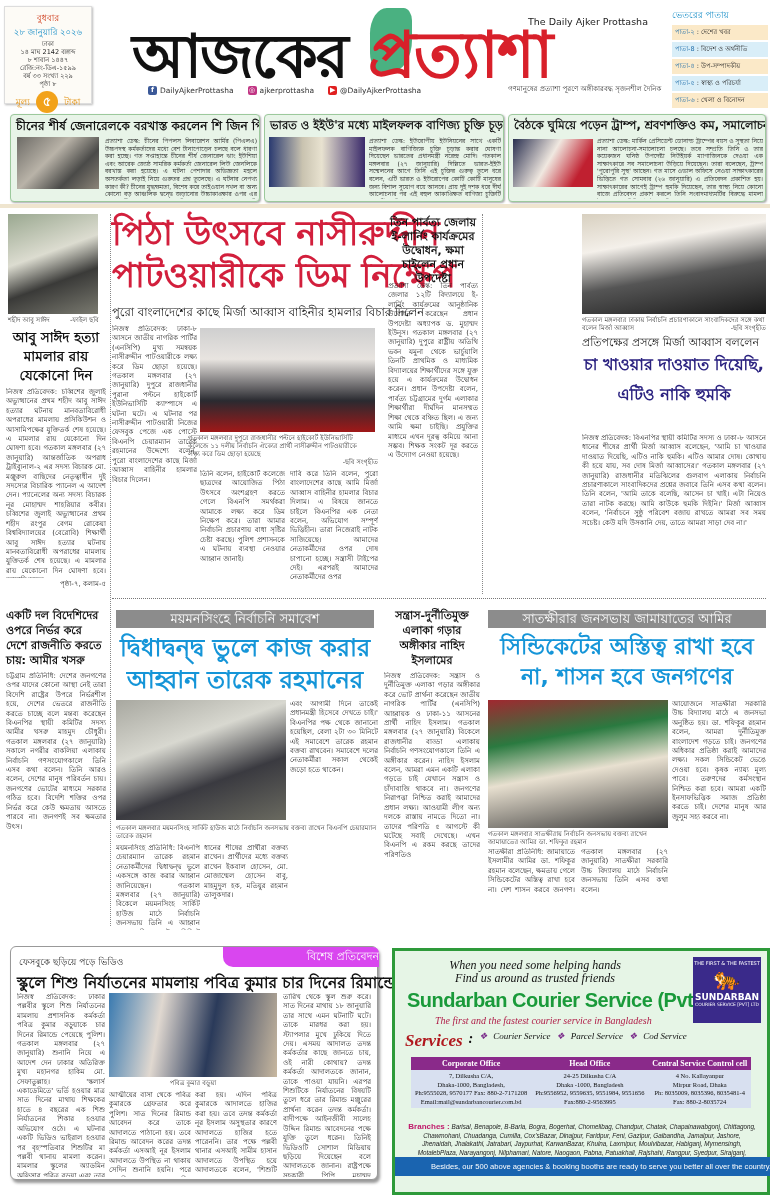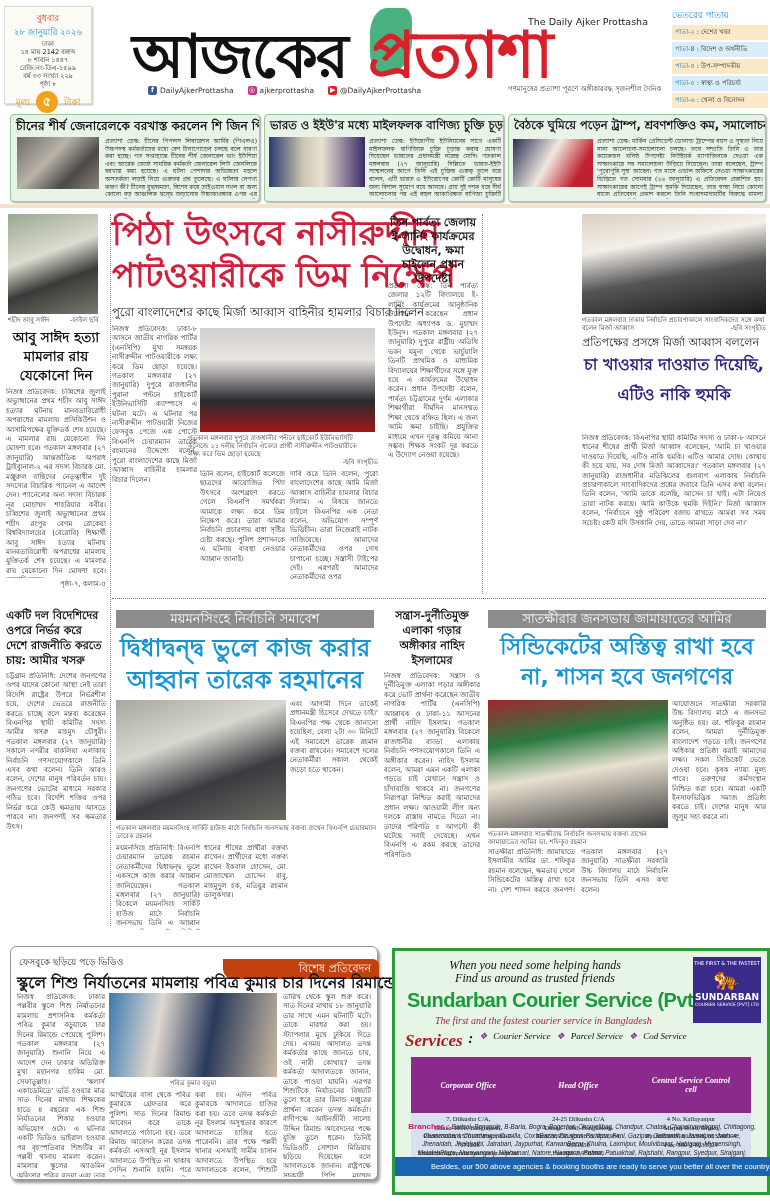--- a/index.html
+++ b/index.html
@@ -41,21 +41,21 @@
 .bottom-box{border:1px solid #999;border-radius:6px;background:#fff;box-shadow:2px 3px 3px #999}
 
 #ad{left:392px;top:948px;width:378px;height:247px;background:#e6f5e6;border:3px solid #2e9a3a}
 #ad .t1{font-family:"Liberation Serif",serif;font-style:italic;font-size:12px;text-align:center;line-height:13px;color:#111}
 #ad .brand{font-family:"Liberation Sans",sans-serif;font-weight:bold;font-size:20px;color:#1a9a3a;letter-spacing:-0.5px}
 #ad .sub{font-family:"Liberation Serif",serif;font-style:italic;font-size:10px;color:#b0204a}
 #ad .services{display:flex;align-items:flex-start;gap:6px;font-family:"Liberation Serif",serif;font-style:italic;font-size:9px}
 #ad .svc-label{color:#b0181e;font-weight:bold;font-size:17px}
 .diamond{color:#7a2c8a;font-size:9px}
 #ad table{border-collapse:collapse;width:100%;font-family:"Liberation Serif",serif;font-size:6.5px;text-align:center}
-#ad th{background:#8a2a8a;color:#fff;font-style:italic;font-weight:bold;font-size:8px;padding:19px}
+#ad th{background:#8a2a8a;color:#fff;font-weight:bold;font-size:8px;padding:2px}
 #ad td{background:#d8e0f0;padding:2px;line-height:8.5px;vertical-align:top}
 #ad .branches{font-size:6.3px;line-height:8.6px;font-style:italic;color:#222;font-family:"Liberation Sans",sans-serif;text-align:center}
 #ad .br-label{color:#c0186a;font-weight:bold;font-style:normal;font-size:8px}
 #ad .footer{background:#1a64b0;color:#fff;font-family:"Liberation Sans",sans-serif;font-size:7.6px;text-align:center;padding:5px 2px}
 #adlogo{right:6px;top:6px;width:68px;height:66px;background:#3a2a8a;text-align:center;color:#fff}
 </style>
 </head>
 <body>
 
 <div id="datebox" class="abs">
@@ -171,21 +171,21 @@
 <div class="abs grey-bar" style="left:488px;top:610px;width:278px;height:18px;line-height:18px">সাতক্ষীরার জনসভায় জামায়াতের আমির</div>
 <div class="abs blue-hl" style="left:484px;top:632px;width:286px;font-size:22px;line-height:30px;text-align:center;white-space:nowrap">সিন্ডিকেটের অস্তিত্ব রাখা হবে</div>
 <div class="abs blue-hl" style="left:484px;top:662px;width:286px;font-size:22px;line-height:30px;text-align:center;white-space:nowrap">না, শাসন হবে জনগণের</div>
 <div class="abs photo" style="left:488px;top:700px;width:180px;height:128px;background:linear-gradient(170deg,#a02830,#2a7a40 30%,#e8e0d0 55%,#3a3a3a)"></div>
 <div class="abs body-text" style="left:672px;top:700px;width:94px;height:226px">আয়োজনে সাতক্ষীরা সরকারি উচ্চ বিদ্যালয় মাঠে এ জনসভা অনুষ্ঠিত হয়। ডা. শফিকুর রহমান বলেন, আমরা দুর্নীতিমুক্ত বাংলাদেশ গড়তে চাই। জনগণের অধিকার প্রতিষ্ঠা করাই আমাদের লক্ষ্য। সকল সিন্ডিকেট ভেঙে দেওয়া হবে। কৃষক ন্যায্য মূল্য পাবে। তরুণদের কর্মসংস্থান নিশ্চিত করা হবে। আমরা একটি ইনসাফভিত্তিক সমাজ প্রতিষ্ঠা করতে চাই। দেশের মানুষ আর জুলুম সহ্য করবে না।</div>
 <div class="abs caption" style="left:488px;top:830px;width:180px">গতকাল মঙ্গলবার সাতক্ষীরায় নির্বাচনি জনসভায় বক্তব্য রাখেন জামায়াতের আমির ডা. শফিকুর রহমান</div>
 <div class="abs body-text" style="left:488px;top:848px;width:180px;height:80px;column-count:2;column-gap:6px">সাতক্ষীরা প্রতিনিধি: জামায়াতে ইসলামীর আমির ডা. শফিকুর রহমান বলেছেন, ক্ষমতায় গেলে সিন্ডিকেটের অস্তিত্ব রাখা হবে না। দেশ শাসন করবে জনগণ। গতকাল মঙ্গলবার (২৭ জানুয়ারি) সাতক্ষীরা সরকারি উচ্চ বিদ্যালয় মাঠে নির্বাচনি জনসভায় তিনি এসব কথা বলেন।</div>
 
 <div class="abs bottom-box" style="left:10px;top:946px;width:368px;height:234px">
   <div class="abs" style="left:8px;top:8px;font-size:9px;color:#222">ফেসবুকে ছড়িয়ে পড়ে ভিডিও</div>
-  <div class="abs" style="left:212px;top:12px;width:156px;height:20px;background:#c2410c;color:#fff;border-radius:0 6px 0 10px;text-align:right;padding-right:8px;line-height:20px;font-size:11px">বিশেষ প্রতিবেদন</div>
+  <div class="abs" style="left:212px;top:0;width:156px;height:20px;background:#d946ef;color:#fff;border-radius:0 6px 0 10px;text-align:right;line-height:20px;font-size:11px">বিশেষ প্রতিবেদন</div>
   <div class="abs" style="left:6px;top:24px;width:356px;font-size:15.5px;white-space:nowrap;font-weight:bold">স্কুলে শিশু নির্যাতনের মামলায় পবিত্র কুমার চার দিনের রিমান্ডে</div>
   <div class="abs body-text" style="left:6px;top:46px;width:88px;height:184px">নিজস্ব প্রতিবেদক: ঢাকার পল্লবীর স্কুলে শিশু নির্যাতনের মামলায় প্রশাসনিক কর্মকর্তা পবিত্র কুমার বড়ুয়াকে চার দিনের রিমান্ডে পেয়েছে পুলিশ। গতকাল মঙ্গলবার (২৭ জানুয়ারি) শুনানি নিয়ে এ আদেশ দেন ঢাকার অতিরিক্ত মুখ্য মহানগর হাকিম মো. সেফাতুল্লাহ। 'স্কলার্স একাডেমিতে' ভর্তি হওয়ার মাত্র সাত দিনের মাথায় শিক্ষকের হাতে ৪ বছরের এক শিশু নির্যাতনের শিকার হওয়ার অভিযোগ ওঠে। এ ঘটনার একটি ভিডিও ভাইরাল হওয়ার পর বৃহস্পতিবার শিশুটির মা পল্লবী থানায় মামলা করেন। মামলার স্কুলের অ্যাডমিন অফিসার পবিত্র বড়ুয়া এবং তার স্ত্রী শিক্ষক শারমিন জামানকে আসামি করা হয়। ঘটনা জানাজানি হলে স্কুল বন্ধ করে আসামিরা পালিয়ে যান। গত শুক্রবার মিরপুরের এক</div>
   <div class="abs photo" style="left:98px;top:46px;width:168px;height:84px;background:linear-gradient(100deg,#3a7ab0,#e0d8d0 30%,#2a3a5a 60%,#c8b8a0)"></div>
   <div class="abs caption" style="left:98px;top:132px;width:168px;text-align:center">পবিত্র কুমার বড়ুয়া</div>
   <div class="abs body-text" style="left:98px;top:144px;width:82px;height:86px">আত্মীয়ের বাসা থেকে পবিত্র কুমারকে গ্রেফতার করে পুলিশ। সাত দিনের রিমান্ড আবেদন করে তাকে আদালতে পাঠানো হয়। তবে রিমান্ড আবেদন করের তদন্ত কর্মকর্তা এসআই নূর ইসলাম আদালতে উপস্থিত না থাকায় সেদিন শুনানি হয়নি। পরে শুনানির জন্য মঙ্গলবার দিন ঠিক</div>
   <div class="abs body-text" style="left:184px;top:144px;width:82px;height:86px">করা হয়। এদিন পবিত্র কুমারকে আদালতে হাজির করা হয়। তবে তদন্ত কর্মকর্তা নূর ইসলাম অসুস্থতার কারণে আদালতে হাজির হতে পারেননি। তার পক্ষে পল্লবী থানার এসআই সামীম হাসান আদালতে উপস্থিত হয়ে আদালতকে বলেন, 'শিশুটি ১১</div>
   <div class="abs body-text" style="left:272px;top:46px;width:88px;height:184px">তারিখ থেকে স্কুল শুরু করে। সাত দিনের মাথায় ১৮ জানুয়ারি তার সাথে এমন ঘটনাটি ঘটে। তাকে মারধর করা হয়। স্ট্যাপলার মুখে ঢুকিয়ে দিতে দেয়। এসময় আদালত তদন্ত কর্মকর্তার কাছে জানতে চায়, ওই নারী কোথায়? তদন্ত কর্মকর্তা আদালতকে জানান, তাকে পাওয়া যায়নি। এরপর শিশুটিকে নির্যাতনের বিষয়টি তুলে ধরে তার রিমান্ড মঞ্জুরের প্রার্থনা করেন তদন্ত কর্মকর্তা। বাদীপক্ষে আইনজীবী সালেহ উদ্দিন রিমান্ড আবেদনের পক্ষে যুক্তি তুলে ধরেন। তিনিই ভিডিওটি সোশাল মিডিয়ায় ছড়িয়ে দিয়েছেন বলে আদালতকে জানান। রাষ্ট্রপক্ষে সহকারী পিপি মুহাম্মদ শামছুদ্দোহা সুমন ও কাইয়ুম হোসেন রিমান্ড আবেদন মঞ্জুরের আর্জি জানান। আসামিরা এর আগে</div>
 </div>
 
 <div id="ad" class="abs">

